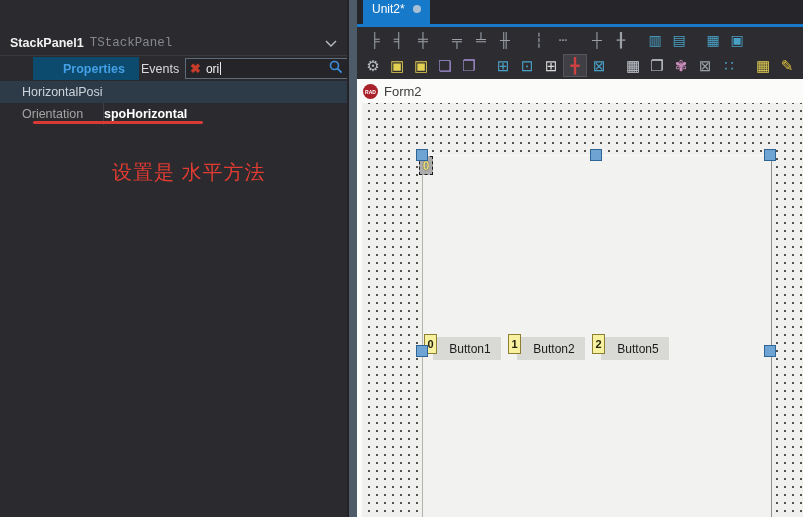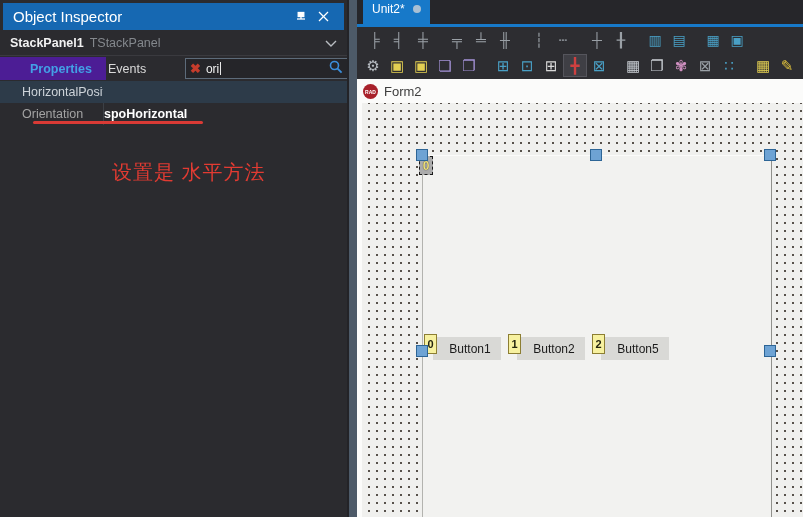--- a/index.html
+++ b/index.html
@@ -7,23 +7,23 @@
   body { font-family:"Liberation Sans",sans-serif; background:#2b2b2f; position:relative; }
   .abs { position:absolute; }
 
   
   .left-panel { left:0; top:0; width:347px; height:517px; background:#2b2b2f; }
   .oi-titlebar { left:3px; top:3px; width:341px; height:27px; background:#1668b2; display:flex; align-items:center; padding:0 10px; }
   .oi-title { color:#fff; font-size:15px; flex:1; }
   .oi-titlebar .tbtn { width:22px; height:22px; display:flex; align-items:center; justify-content:center; color:#fff; }
   .oi-objrow { left:0; top:30px; width:347px; height:26px; display:flex; align-items:center; padding:0 10px; border-bottom:1px solid #3a3a3f; }
   .oi-objname { color:#f2f2f2; font-weight:bold; font-size:12.5px; }
-  .oi-objtype { color:#84888d; font-size:12.5px; margin-left:6px; flex:1; }
+  .oi-objtype { color:#84888d; font-size:12.5px; margin-left:6px; flex:1;font-family:Liberation Mono, monospace; }
   .oi-tabs { left:0; top:57px; width:347px; height:23px; display:flex; align-items:center; }
-  .oi-tab-props { width:106px; height:23px; background:#4c1d95; color:#43a0e6; font-weight:bold; font-size:12.5px; display:flex; align-items:center; padding-left:30px; }
+  .oi-tab-props { width:106px; height:23px; background:#0c4a6e; color:#43a0e6; font-weight:bold; font-size:12.5px; display:flex; align-items:center; padding-left:30px;margin-left:33px; }
   .oi-tab-events { color:#dadada; font-size:12.5px; margin-left:2px; }
   .oi-search { position:absolute; left:185px; top:58px; width:163px; height:21px; background:#252529; border:1px solid #5d6b7a; display:flex; align-items:center; padding:0 4px; }
   .oi-search .clear-x { color:#c53c2c; font-size:13px; font-weight:bold; margin-right:5px; }
   .oi-search .qtext { color:#f0f0f0; font-size:12px; }
   .caret { display:inline-block; width:1px; height:13px; background:#e8e8e8; margin-left:1px; vertical-align:middle; }
   .oi-search .mag { margin-left:auto; }
   .proprow1 { left:0; top:81px; width:347px; height:22px; background:#2d3b49; display:flex; align-items:center; }
   .proprow2 { left:0; top:103px; width:347px; height:22px; display:flex; align-items:center; }
   .pname { width:103px; padding-left:22px; font-size:12.5px; color:#cdd3d9; white-space:nowrap; overflow:hidden; }
   .proprow2 .pname { color:#a3a3a3; }
@@ -63,40 +63,20 @@
   .dbutton .blabel { font-size:12px; color:#1b1b1b; margin-left:6px; }
   .tab-badge { position:absolute; left:-9px; top:-3px; width:13px; height:20px; background:#f7f1a0; border:1px solid #8c7e33; color:#24240f; font-size:11px; font-weight:bold; display:flex; align-items:center; justify-content:center; }
   .panel-badge { left:419px; top:156px; width:14px; height:19px; background:#ababab; border:1px dashed #1a1a1a; color:#efe27d; text-shadow:0 0 1px #000; font-size:12px; font-weight:bold; display:flex; align-items:center; justify-content:center; }
   .handle { width:12px; height:12px; background:#6ea3d4; border:1px solid #2d6596; }
 </style>
 </head>
 <body>
 
 <div class="abs left-panel">
 
-  <div class="abs oi-titlebar">
-    <span class="oi-title">Object Inspector</span>
-    <span class="tbtn">
-      <svg width="12" height="12" viewBox="0 0 12 12">
-          <g stroke="#fff" stroke-width="1.3" fill="none">
-            <line x1="6" y1="1" x2="6" y2="8"></line>
-            <rect x="3.2" y="1.5" width="5.6" height="4" fill="#fff"></rect>
-            <line x1="2" y1="8" x2="10" y2="8"></line>
-          </g>
-        </svg>
-    </span>
-    <span class="tbtn">
-      <svg width="11" height="11" viewBox="0 0 11 11">
-          <g stroke="#fff" stroke-width="1.2">
-            <line x1="1" y1="1" x2="10" y2="10"></line>
-            <line x1="10" y1="1" x2="1" y2="10"></line>
-          </g>
-        </svg>
-    </span>
-  </div>
 
   <div class="abs oi-objrow">
     <span class="oi-objname">StackPanel1</span>
     <span class="oi-objtype">TStackPanel</span>
     <span>
       <svg width="12" height="8" viewBox="0 0 12 8">
           <polyline points="1,1 6,6 11,1" fill="none" stroke="#b9bdc2" stroke-width="1.4"></polyline>
         </svg>
     </span>
   </div>

